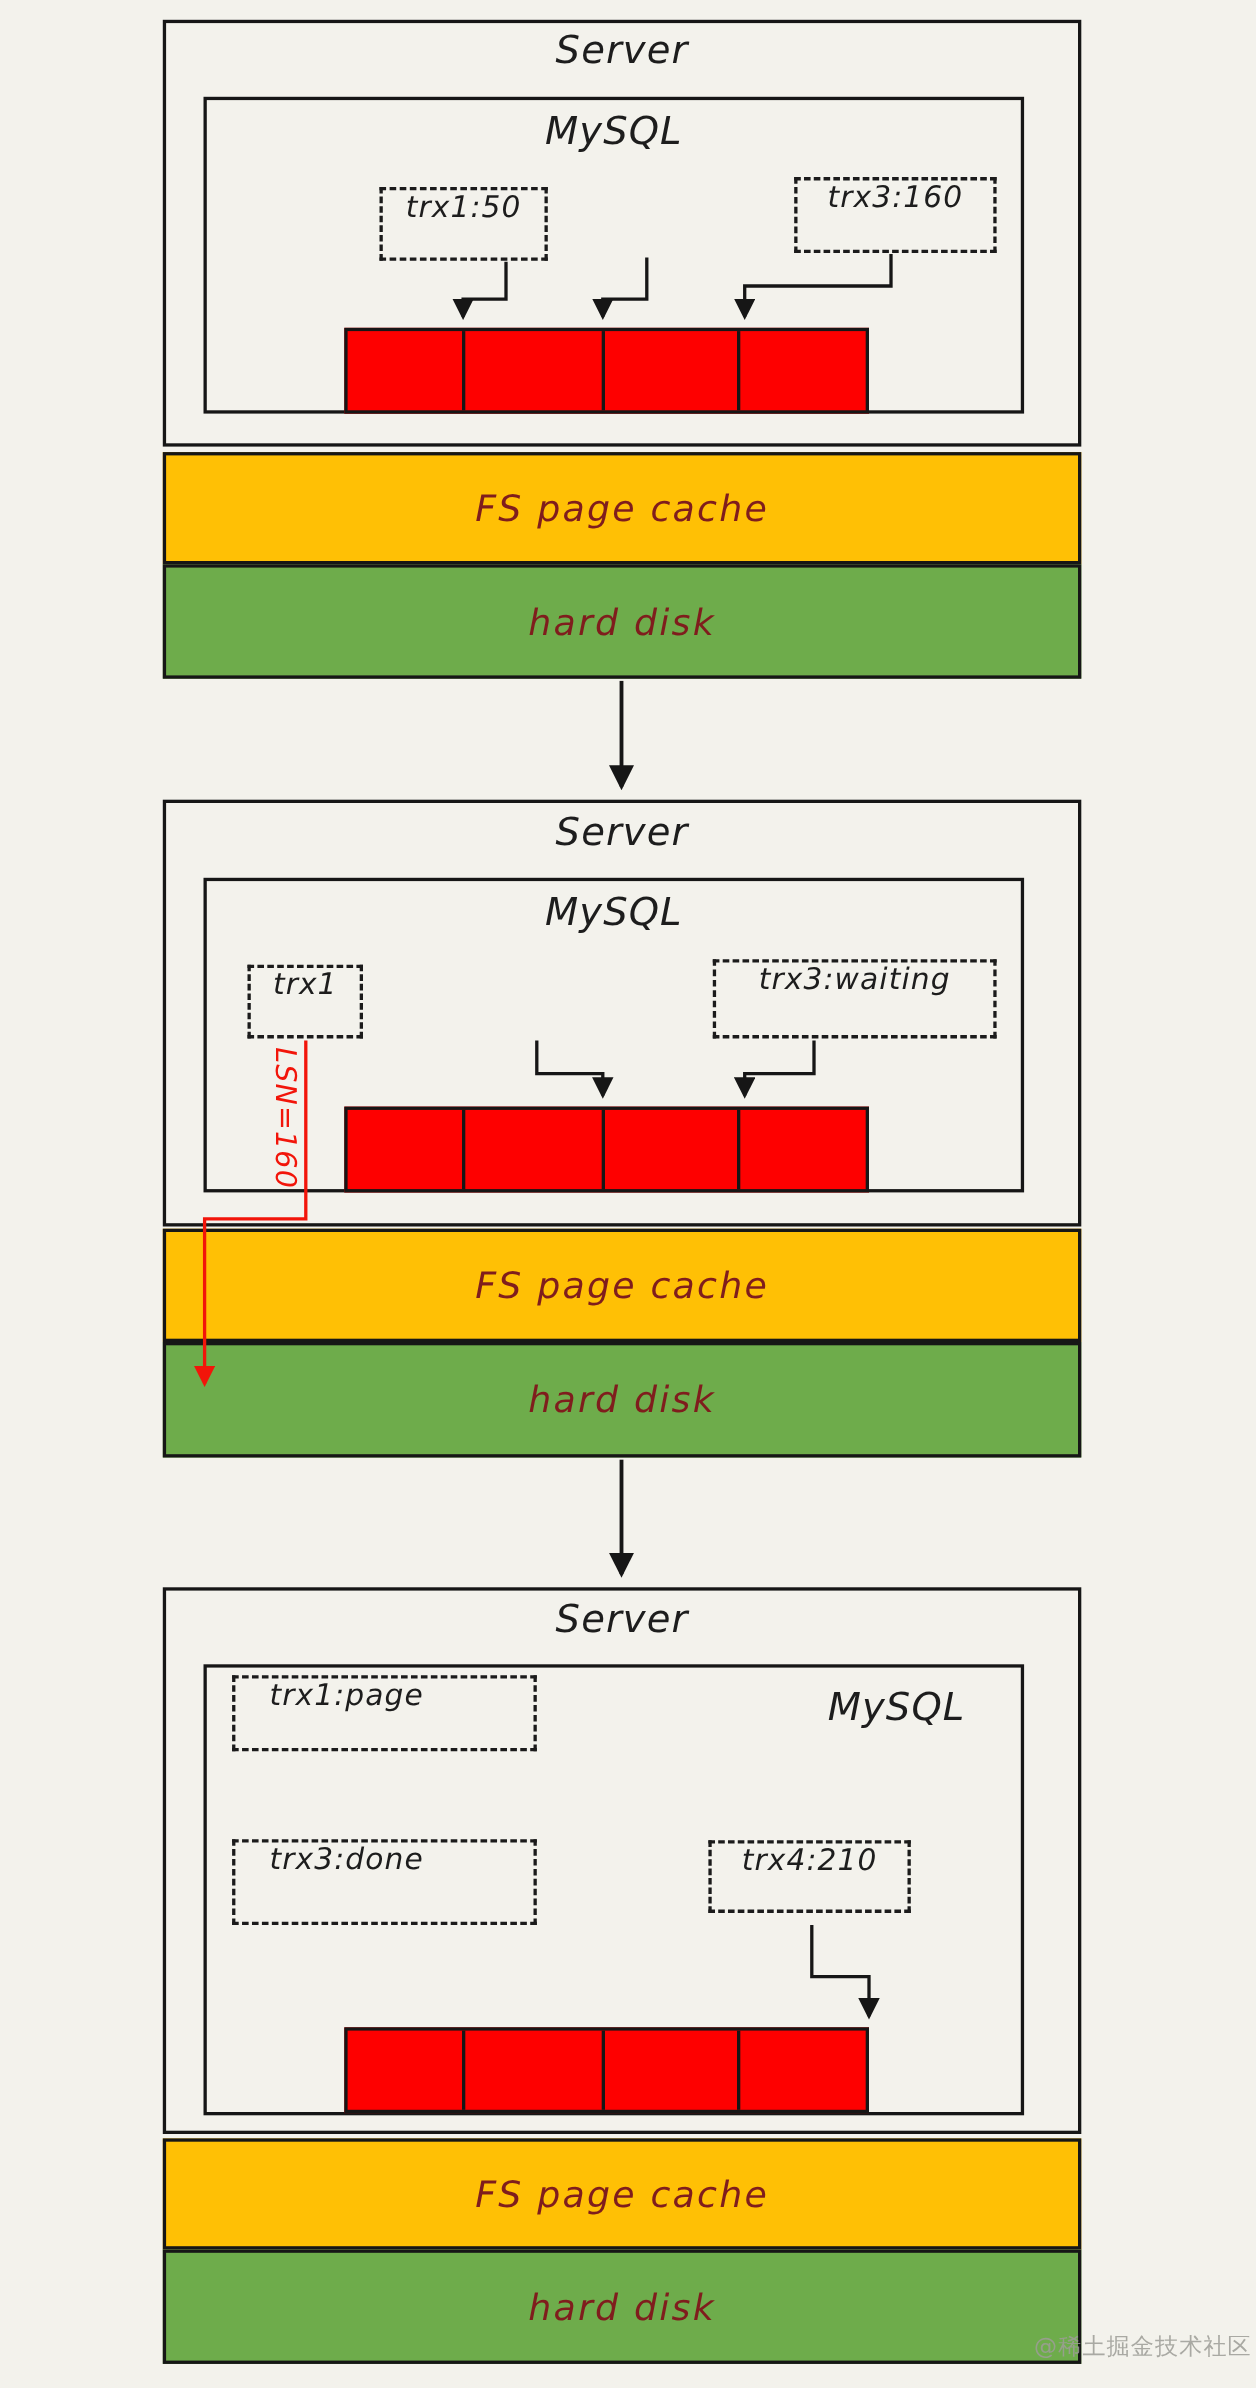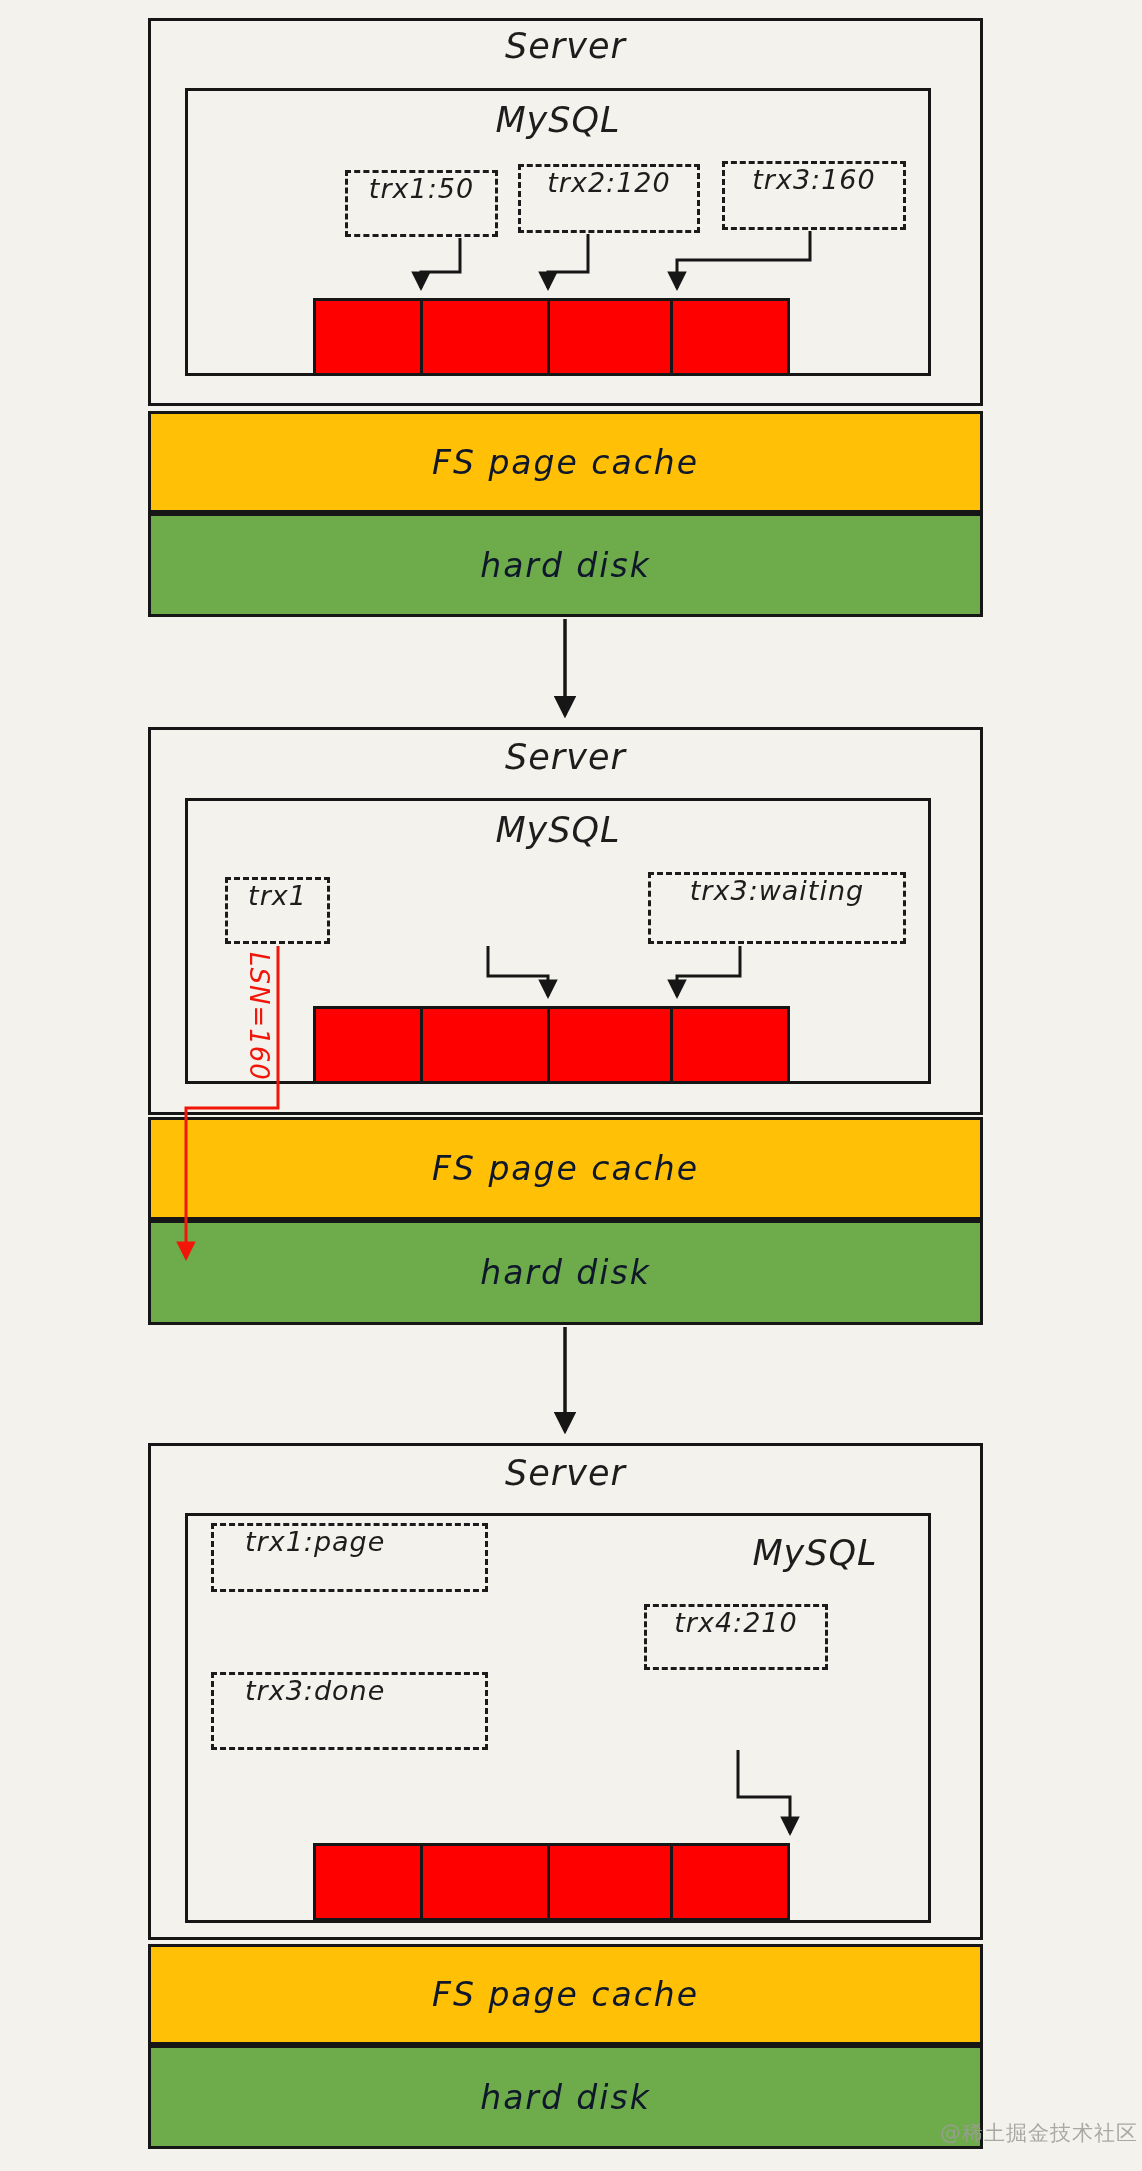--- a/index.html
+++ b/index.html
@@ -12,21 +12,21 @@
   .dashed{
     position:absolute;box-sizing:border-box;border:3px dashed #1b1b1b;
     display:flex;justify-content:center;
     font-size:27px;letter-spacing:1px;background:transparent;
   }
   .dashed.left-text{justify-content:flex-start;padding-left:31px;}
   .label{position:absolute;box-sizing:border-box;text-align:center;font-size:35px;letter-spacing:1px;}
   .layer{
     position:absolute;box-sizing:border-box;border:3px solid #161616;
     display:flex;align-items:center;justify-content:center;
-    color:#0f172a;font-size:33px;letter-spacing:2px;
+    color:#7f1d1d;font-size:33px;letter-spacing:2px;
   }
   .layer.fs{background:#FFC005;}
   .layer.hd{background:#6EAC4B;}
   .redbar{position:absolute;box-sizing:border-box;background:#FE0000;border:3px solid #161616;}
   .seg{position:absolute;top:0;bottom:0;width:3px;background:#161616;}
   .lsn-text{
     position:absolute;color:#F2150A;font-size:26px;letter-spacing:1px;
     transform:rotate(90deg);transform-origin:0 0;white-space:nowrap;
   }
   .watermark{
@@ -40,23 +40,20 @@
 
 <div class="stage">
 
   <div class="box" style="left:148px;top:18px;width:835px;height:388px;"></div>
   <div class="label" style="left:148px;top:26px;width:835px;">Server</div>
   <div class="box" style="left:185px;top:88px;width:746px;height:288px;border-width:3px;"></div>
   <div class="label" style="left:185px;top:100px;width:746px;">MySQL</div>
 
   <div class="dashed" style="left:345px;top:170px;width:153px;height:67px;">
     <span>trx1:50</span>
-  </div>
-  <div class="dashed" style="left:518px;top:164px;width:182px;height:69px;">
-    <span>trx2:120</span>
   </div>
   <div class="dashed" style="left:722px;top:161px;width:184px;height:69px;">
     <span>trx3:160</span>
   </div>
 
   <div class="redbar" style="left:313px;top:298px;width:477px;height:78px;">
     <div class="seg" style="left:104px;"></div>
     <div class="seg" style="left:231px;"></div>
     <div class="seg" style="left:354px;"></div>
   </div>
@@ -99,21 +96,21 @@
   <div class="label" style="left:148px;top:1453px;width:835px;">Server</div>
   <div class="box" style="left:185px;top:1513px;width:746px;height:410px;"></div>
   <div class="label" style="left:700px;top:1533px;width:230px;">MySQL</div>
 
   <div class="dashed left-text" style="left:211px;top:1523px;width:277px;height:69px;">
     <span>trx1:page</span>
   </div>
   <div class="dashed left-text" style="left:211px;top:1672px;width:277px;height:78px;">
     <span>trx3:done</span>
   </div>
-  <div class="dashed" style="left:644px;top:1604px;width:184px;height:66px;">
+  <div class="dashed" style="left:644px;top:1673px;width:184px;height:66px;">
     <span>trx4:210</span>
   </div>
 
   <div class="redbar" style="left:313px;top:1843px;width:477px;height:78px;">
     <div class="seg" style="left:104px;"></div>
     <div class="seg" style="left:231px;"></div>
     <div class="seg" style="left:354px;"></div>
   </div>
 
   <div class="layer fs" style="left:148px;top:1944px;width:835px;height:101px;">

